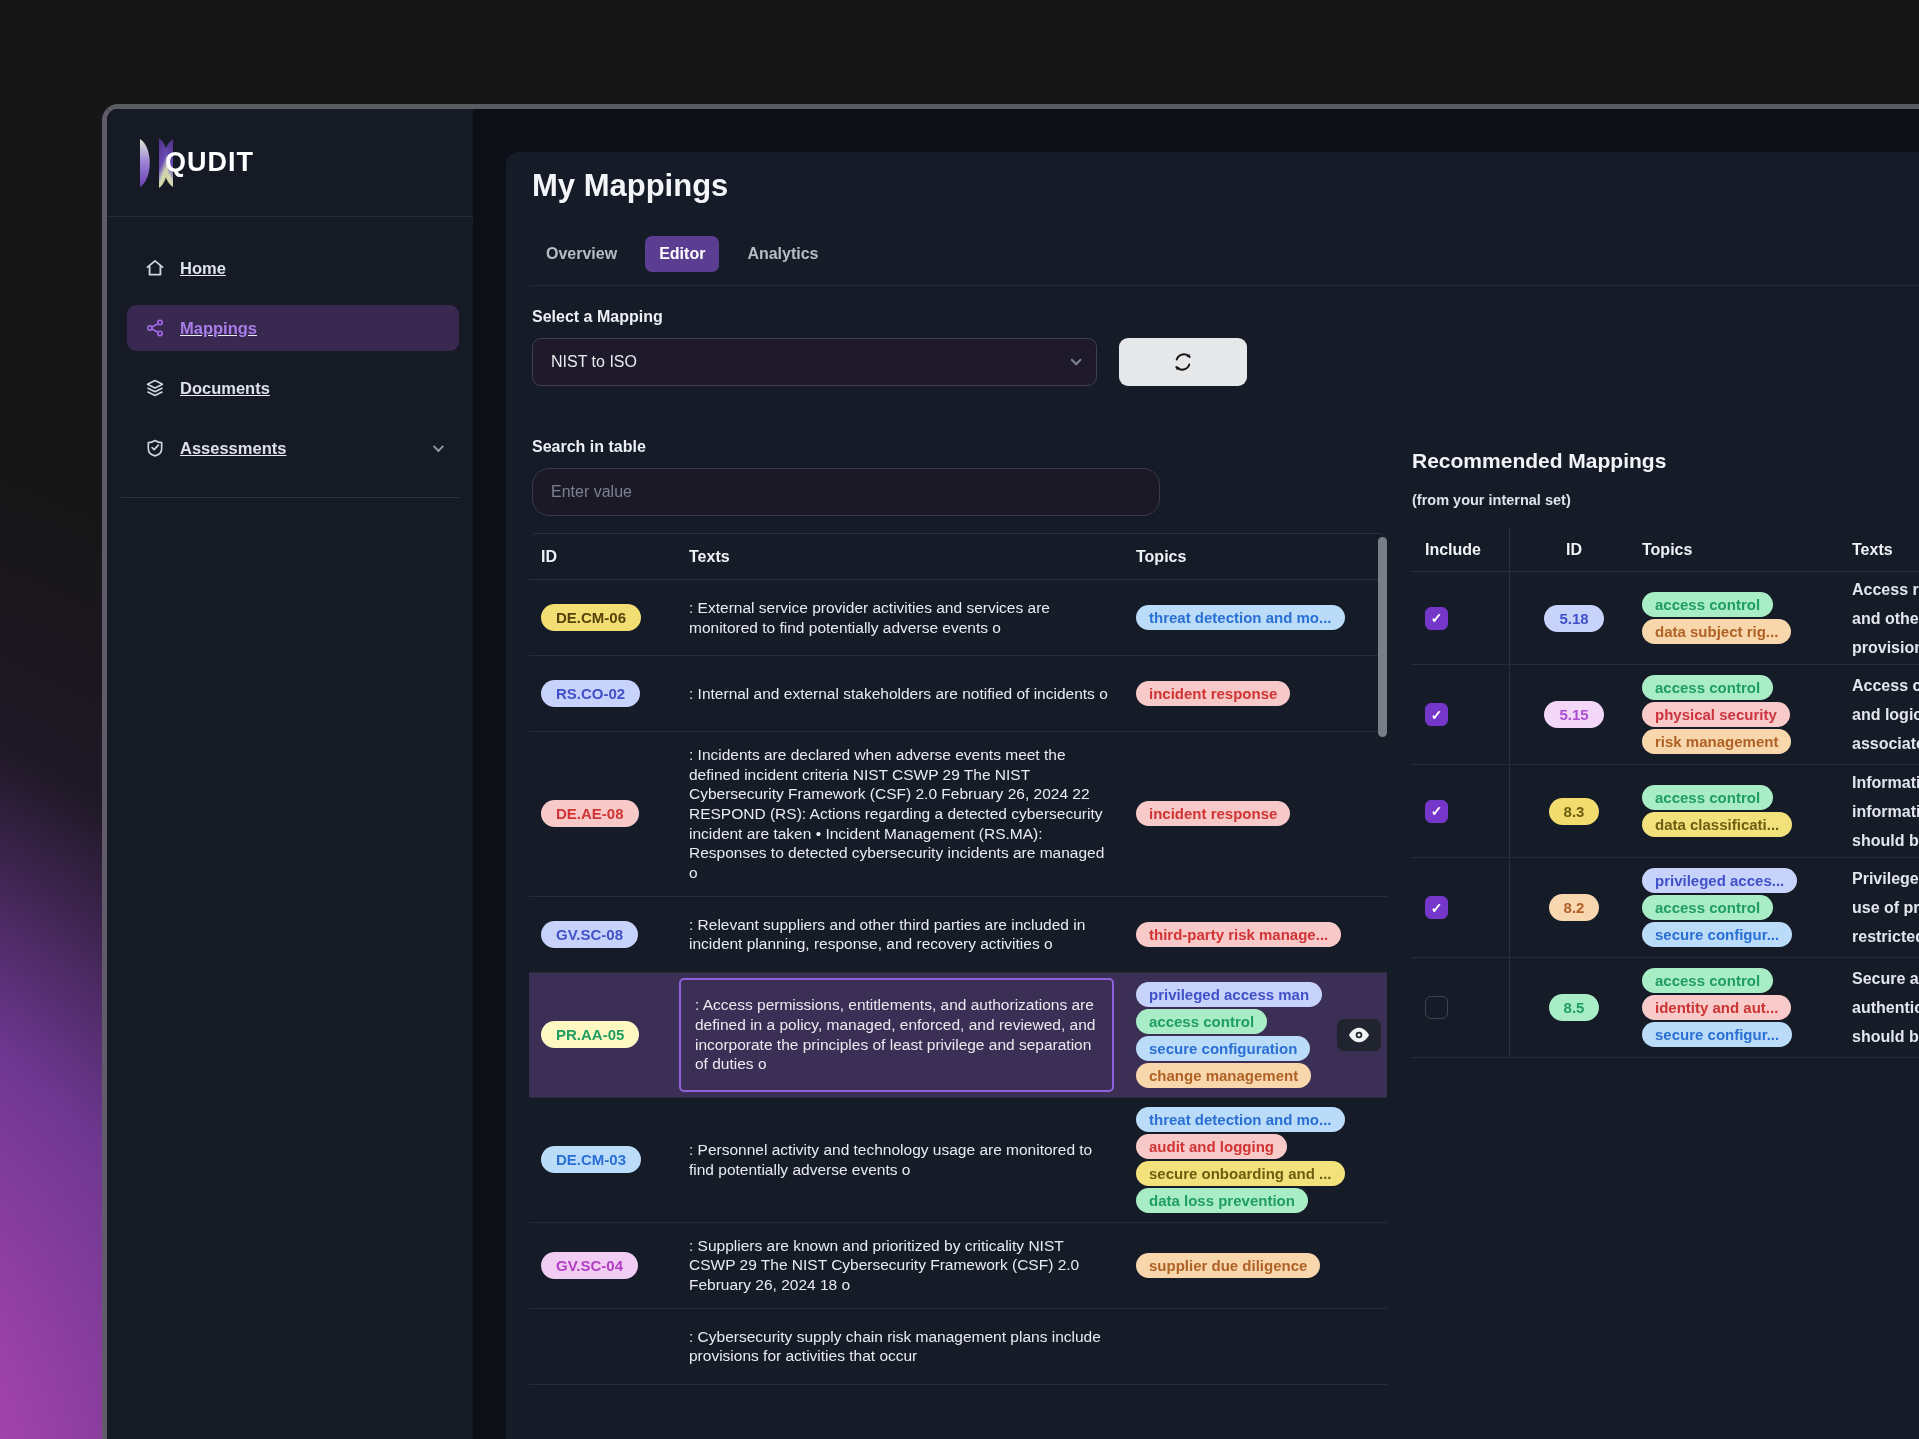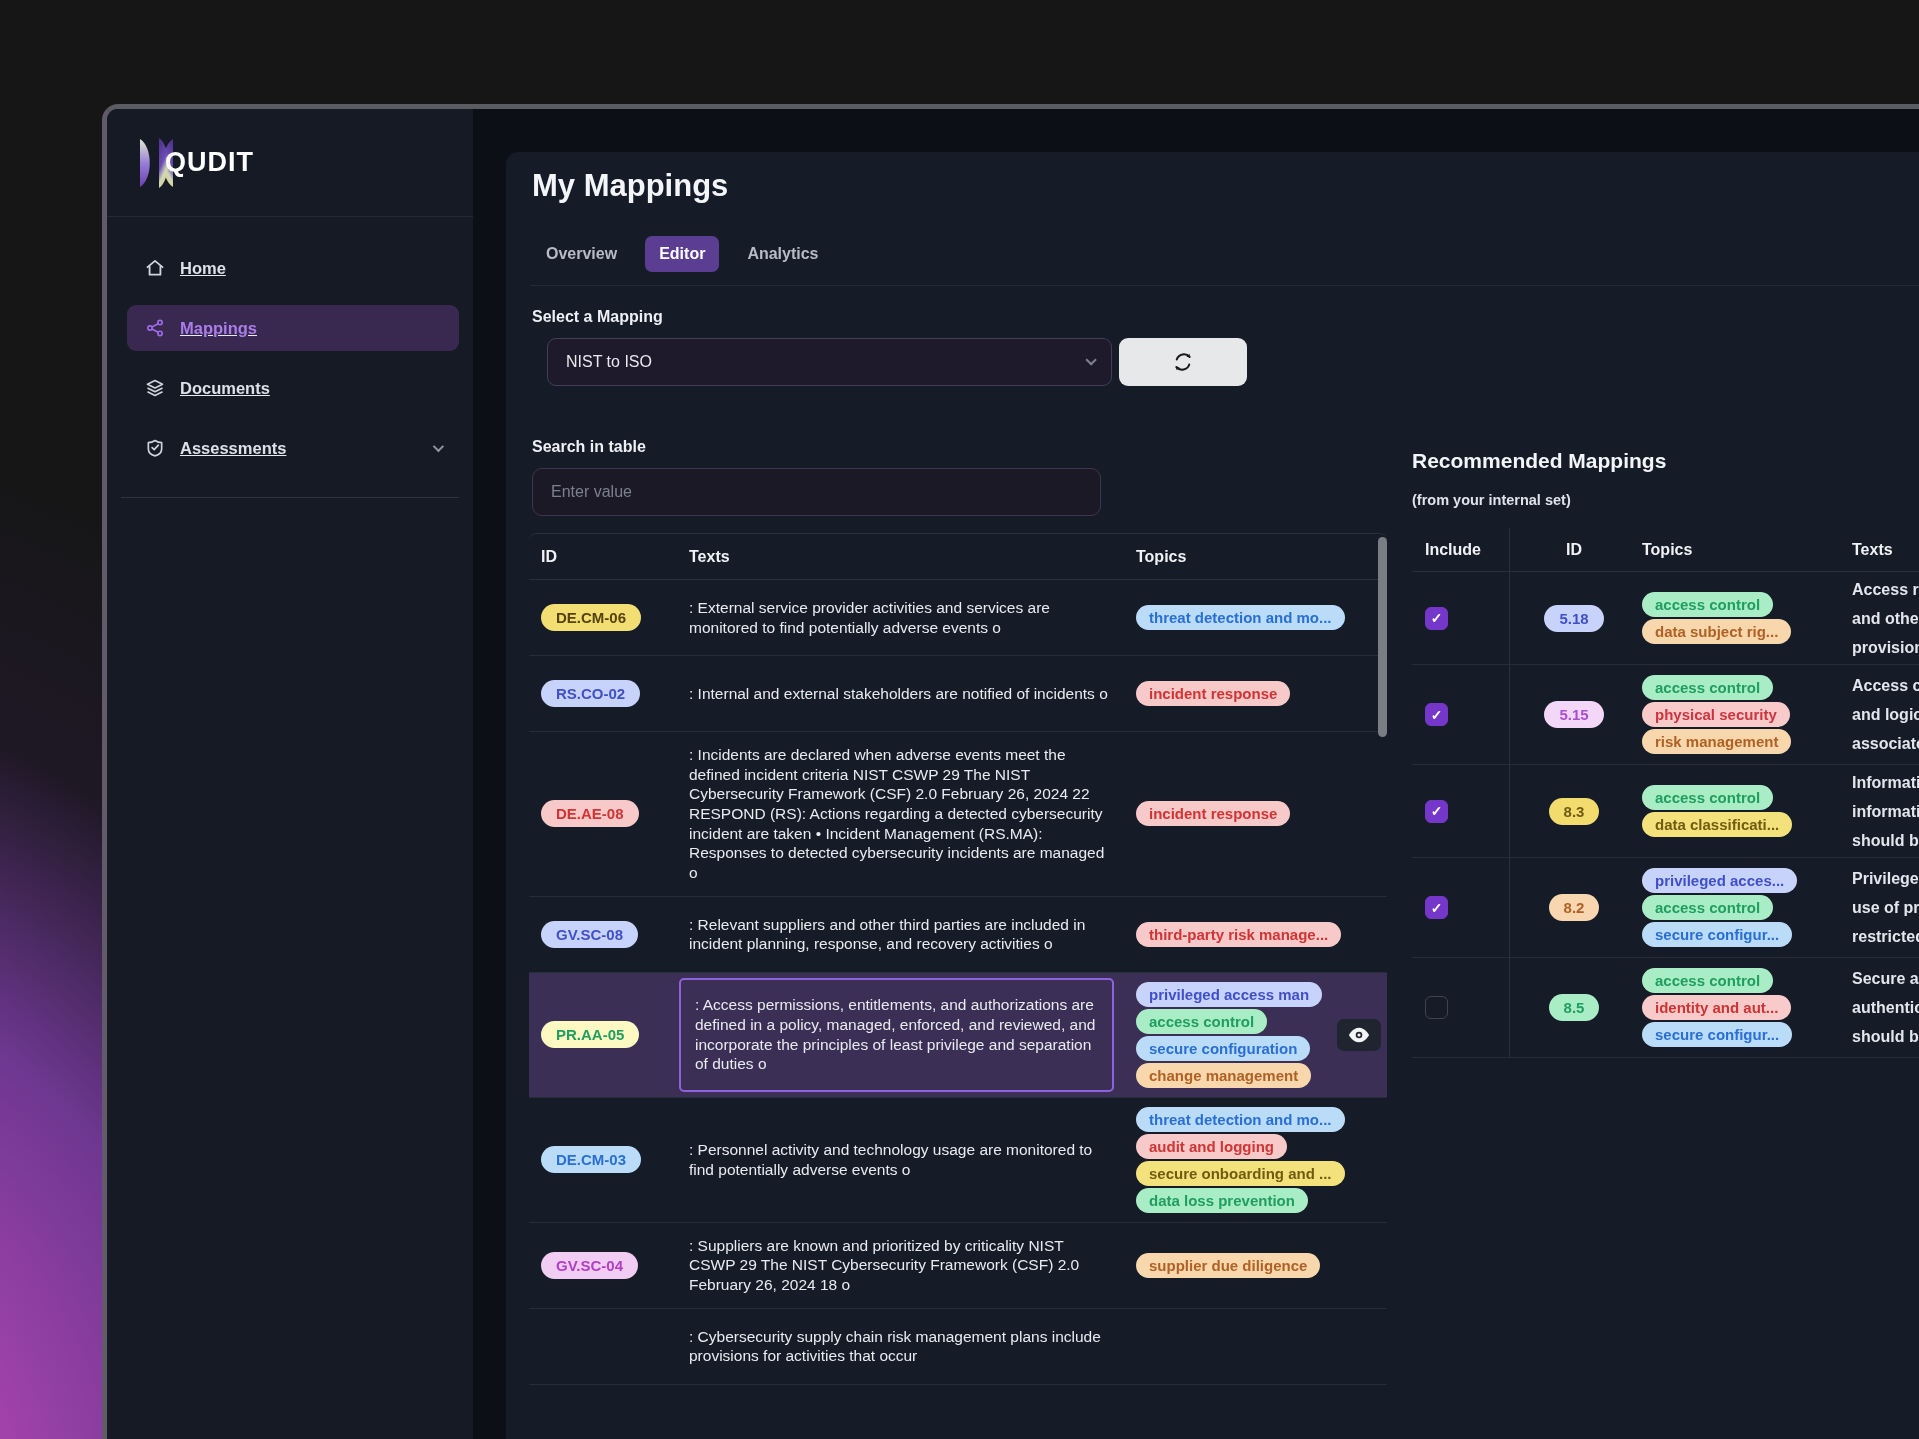--- a/index.html
+++ b/index.html
@@ -59,31 +59,31 @@
   .page-title { position:absolute; left:26px; top:16px; font-size:31px; font-weight:800; color:#f3f5f9; }
   .tabs { position:absolute; left:26px; top:84px; display:flex; align-items:center; gap:14px; }
   .tab { font-size:16px; font-weight:600; color:#b6bbc6; padding:9px 14px; border-radius:7px; cursor:pointer; }
   .tab.active { background:#5b3e91; color:#ffffff; }
   .tabs-divider { position:absolute; left:24px; right:0; top:133px; border:none; border-top:1px solid #242a36; }
   .field-label { position:absolute; left:26px; font-size:16px; font-weight:700; color:#eef0f5; }
   .select-box {
     position:absolute; left:26px; top:186px; width:565px; height:48px;
     background:#1e1a2b; border:1px solid #433d56; border-radius:9px;
     display:flex; align-items:center; padding:0 18px; cursor:pointer;
-    font-size:16px; color:#e9e9ee;margin-left:15px;
+    font-size:16px; color:#e9e9ee;
   }
   .select-box .chev { margin-left:auto; width:8px; height:8px; border-right:2px solid #7d8290; border-bottom:2px solid #7d8290; transform:rotate(45deg) translateY(-3px); }
   .refresh-btn {
     position:absolute; left:613px; top:186px; width:128px; height:48px;
     background:#e7e8e9; border:none; border-radius:9px; cursor:pointer;
     display:flex; align-items:center; justify-content:center;
   }
   .search-input {
-    position:absolute; left:26px; top:316px; width:569px; height:48px;
-    background:#1c1927; border:1px solid #3c374e; border-radius:10px;
+    position:absolute; left:26px; top:316px; width:628px; height:48px;
+    background:#1c1927; border:1px solid #3c374e; border-radius:17px;
     padding:0 18px; font-size:16px; color:#e9e9ee; outline:none;
     font-family:"Liberation Sans", sans-serif;
   }
   .search-input::placeholder { color:#7b8090; }
   
   .mtable {
     position:absolute; left:23px; top:381px; width:858px;
     border-top:1px solid #2a303c; border-radius:8px 8px 0 0;
   }
   .mhead { display:flex; height:46px; align-items:center; border-bottom:1px solid #2a303c; }

